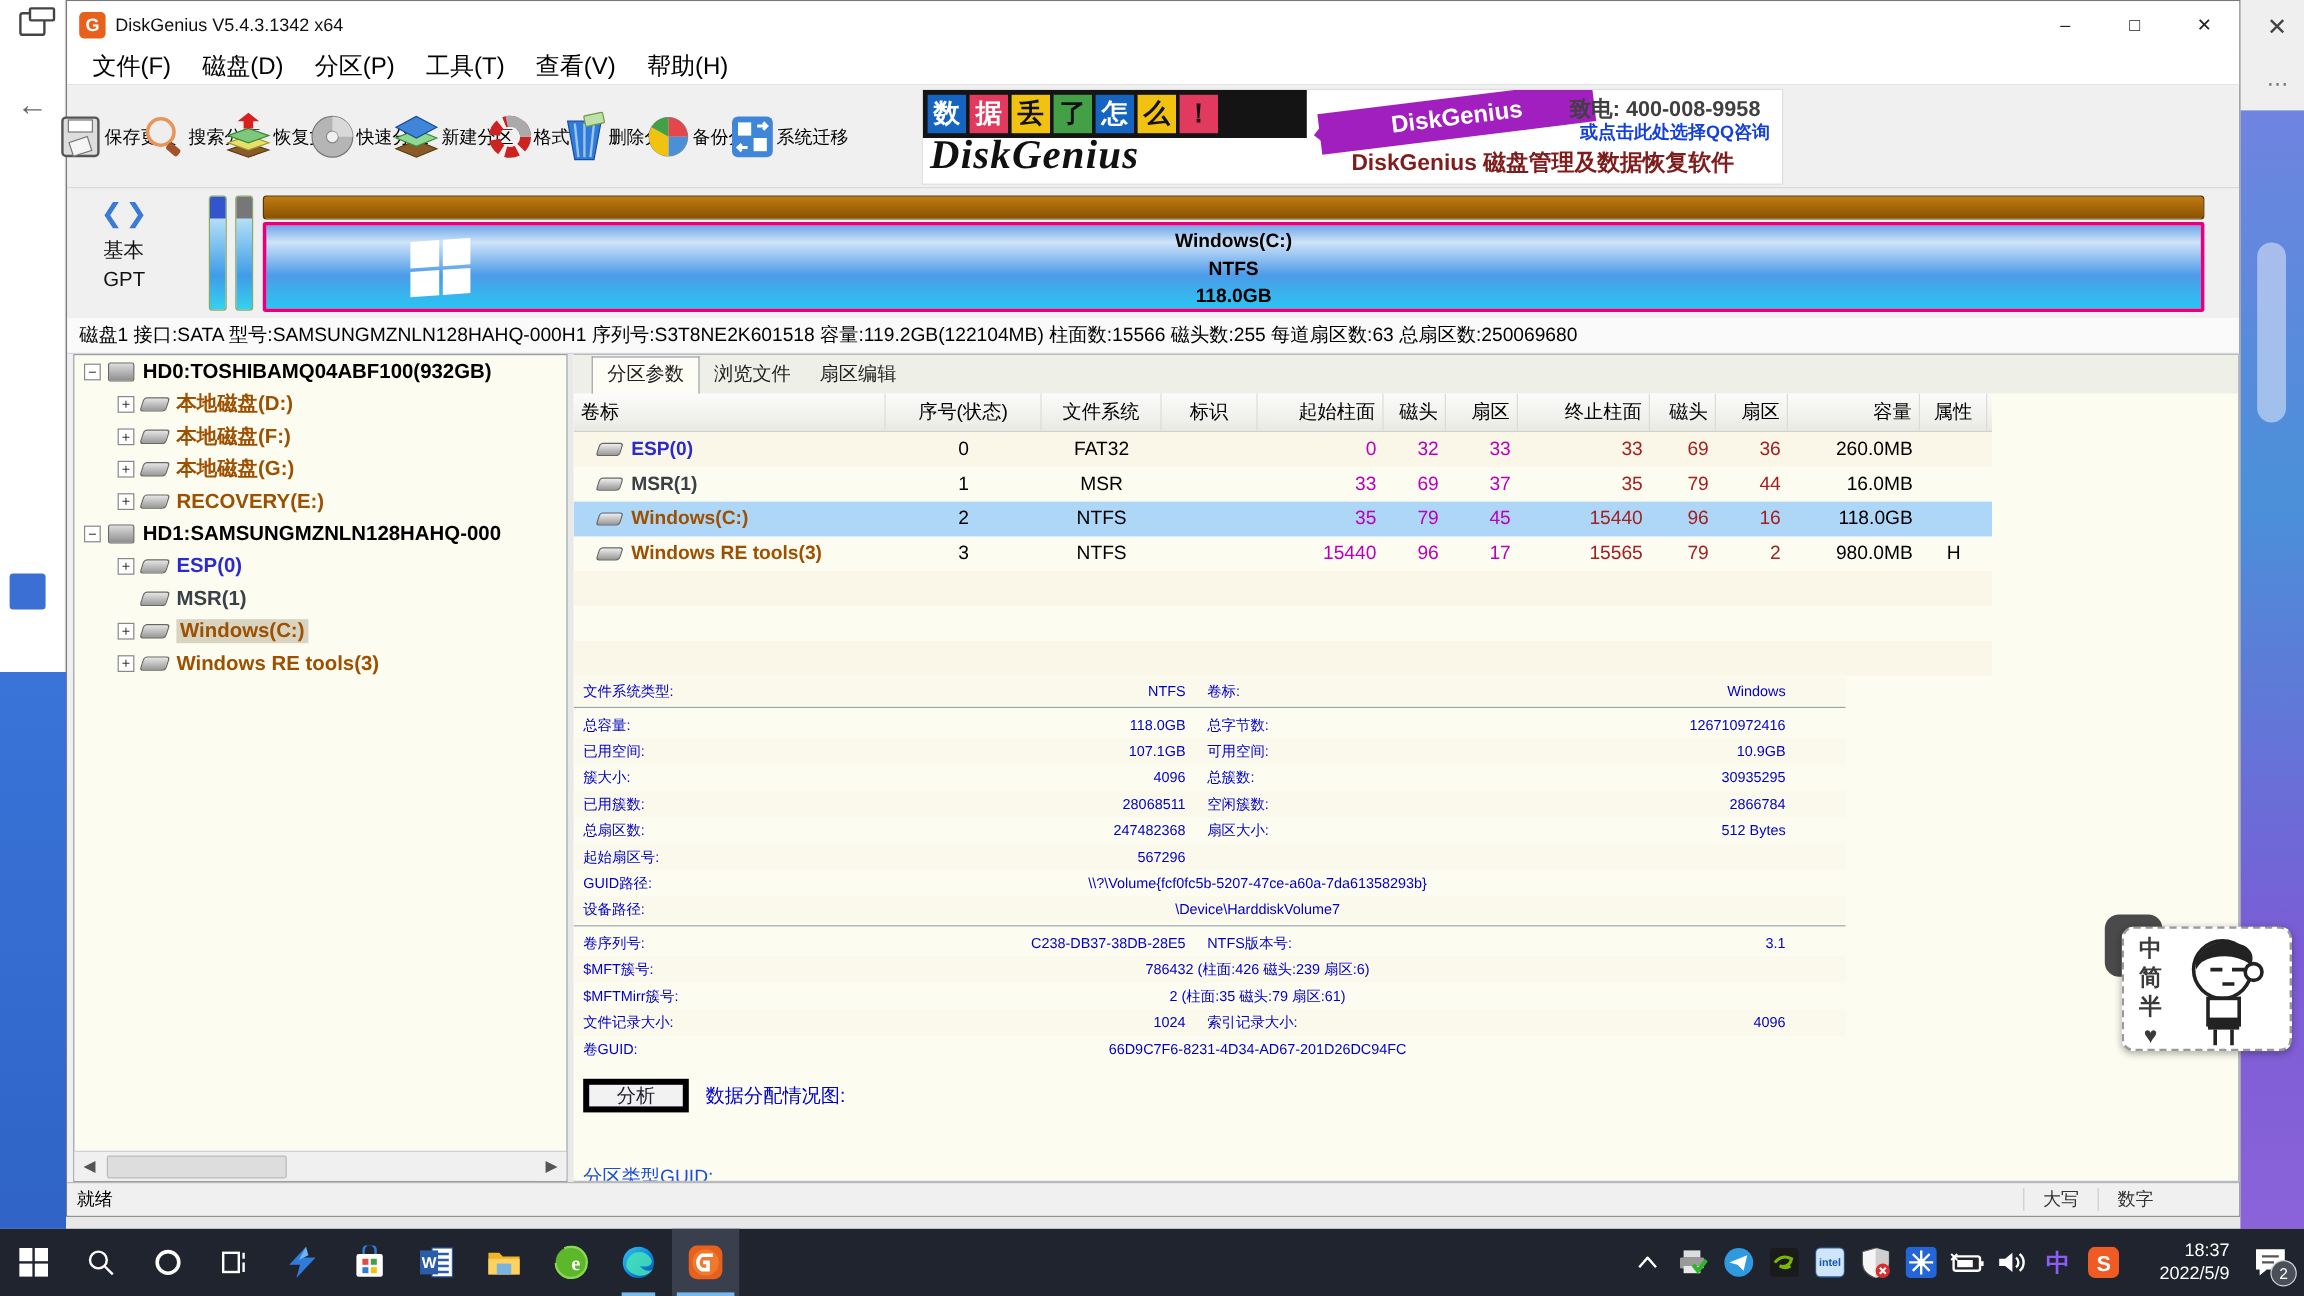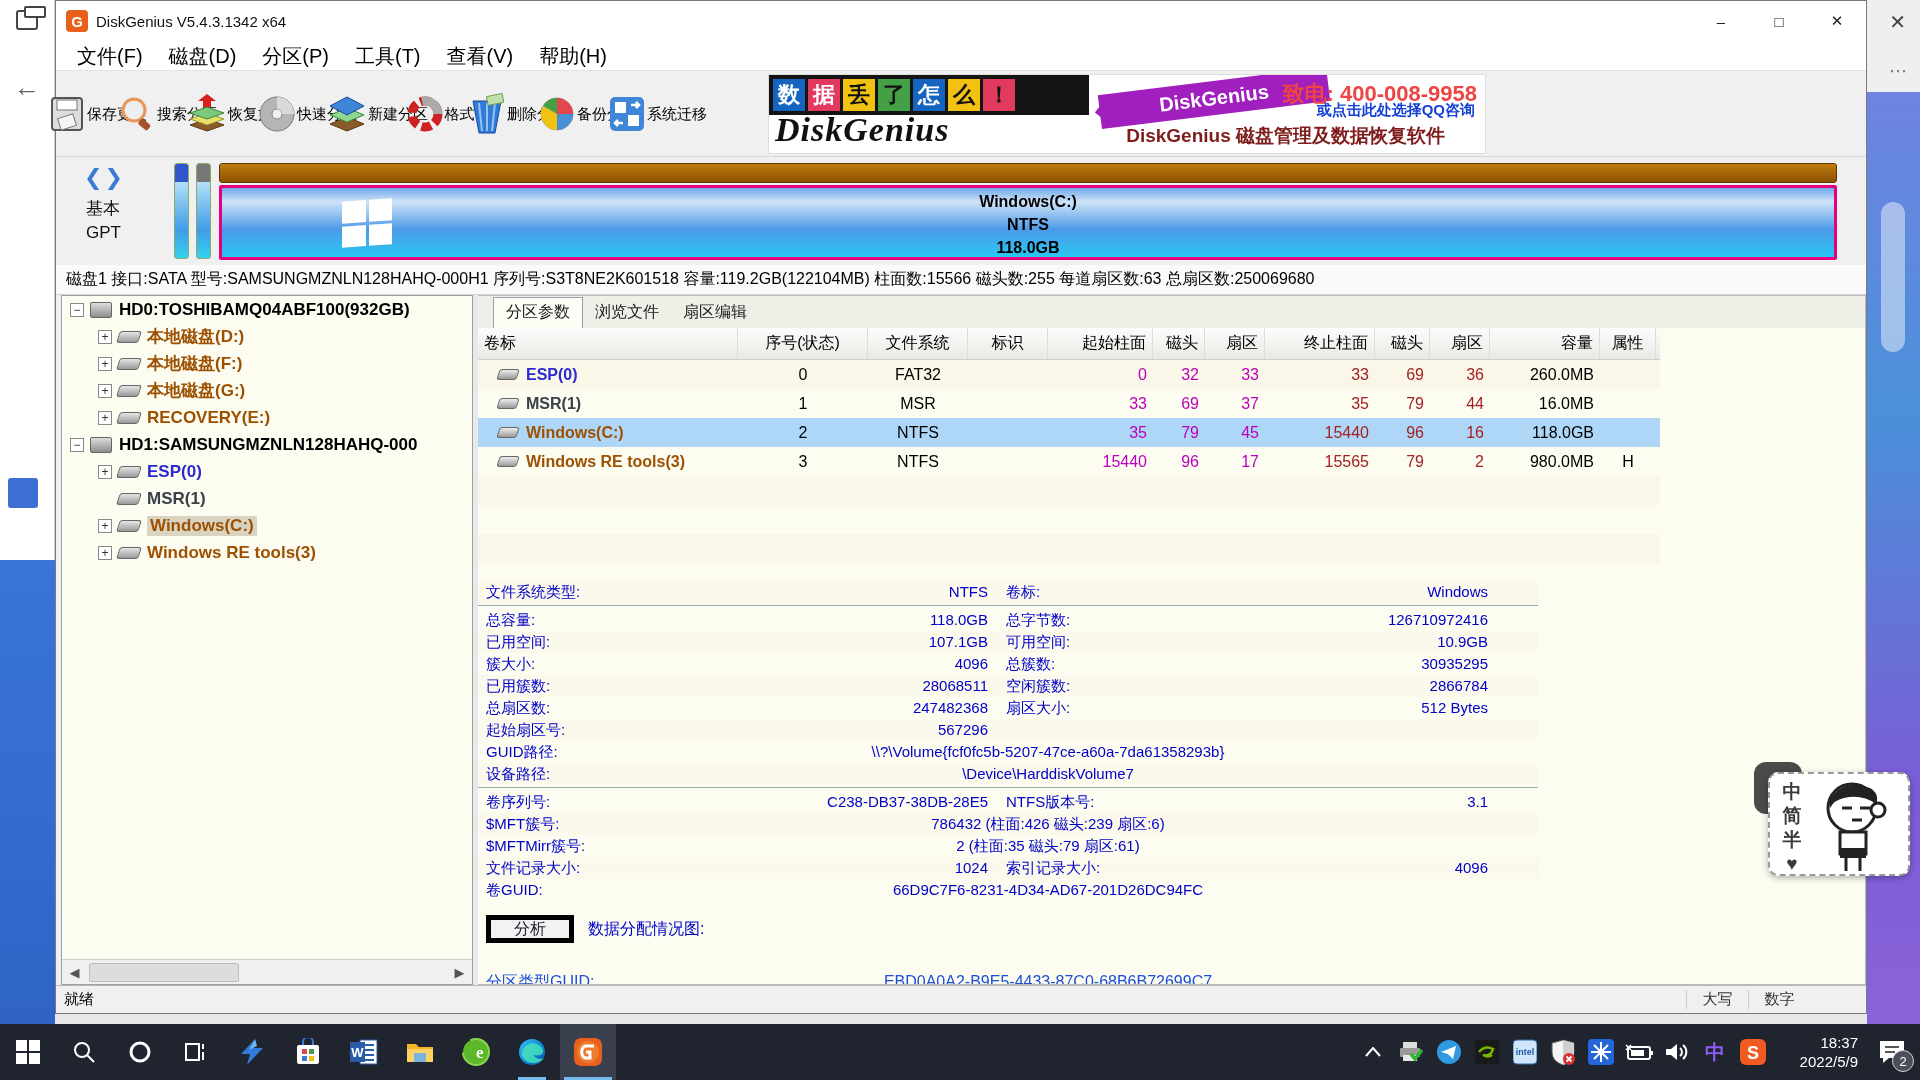--- a/index.html
+++ b/index.html
@@ -38,21 +38,21 @@
   .tool-lb { font-size:15px; margin-top:2px; white-space:nowrap; }
 
   
   .banner { position:absolute; left:712px; top:3px; width:718px; height:80px; background:#fff; overflow:hidden; border:1px solid #ddd; }
   .banner-darkstrip { position:absolute; left:0; top:0; width:320px; height:40px; background:#141414; display:flex; align-items:center; padding-left:4px; gap:3px; }
   .tile { width:32px; height:32px; display:flex; align-items:center; justify-content:center; font-weight:bold; font-size:22px; }
   .banner-logo { position:absolute; left:6px; top:36px; font-family:"Liberation Serif","DejaVu Serif",serif; font-weight:bold; font-style:italic; font-size:34px; color:#111; letter-spacing:1px; }
   .ribbon { position:absolute; left:330px; top:6px; width:230px; height:34px; background:#a01fbe; color:#fff; font-weight:bold; font-size:20px;
             display:flex; align-items:center; justify-content:center; transform:rotate(-7deg); }
   .ribbon:before { content:""; position:absolute; left:-18px; top:4px; border:13px solid transparent; border-right-color:#a01fbe; }
-  .banner-phone { position:absolute; right:8px; top:4px; color:#ef4444; font-weight:bold; font-size:22px; }
+  .banner-phone { position:absolute; right:18px; top:4px; color:#404040; font-weight:bold; font-size:18px; }
   .banner-qq { position:absolute; right:10px; top:26px; color:#1440d8; font-weight:bold; font-size:15px; }
   .banner-tagline { position:absolute; right:40px; bottom:4px; color:#7f1d1d; font-weight:bold; font-size:19px; }
 
   
   .diskmap { height:108px; background:#f0f0f0; position:relative; flex:0 0 auto; }
   .nav-arrows { position:absolute; left:28px; top:8px; font-size:22px; color:#3a7bd5; letter-spacing:2px; }
   .dm-style { position:absolute; left:30px; top:40px; font-size:17px; color:#111; }
   .dm-scheme { position:absolute; left:30px; top:66px; font-size:17px; color:#111; }
   .thin-bar { position:absolute; top:6px; width:15px; height:96px; border:1px solid #8a6; border-radius:3px;
       background:linear-gradient(180deg,#e8f4ff 0%,#8fcbf2 35%,#3f9ce8 70%,#35d2ef 100%); }
@@ -100,21 +100,21 @@
   .p-row { display:flex; height:29px; font-size:16px; align-items:center; }
   .p-row.stripe { background:#faf7e8; }
   .p-row.selected { background:#aed6f7; }
   .cell { padding:0 6px; overflow:hidden; white-space:nowrap; display:flex; align-items:center; height:100%; }
   .al-r { justify-content:flex-end; } .al-c { justify-content:center; }
   .c-start { color:#bb00bb; } .c-end { color:#a22222; }
   .c-blue { color:#2a2ad0; font-weight:bold; } .c-brown { color:#9c5000; font-weight:bold; } .c-dark { color:#3a4048; font-weight:bold; }
   .p-ic { width:20px; height:11px; background:linear-gradient(180deg,#eee,#999); border:1px solid #666; border-radius:3px; margin:0 8px 0 14px; transform:skewX(-18deg); flex:0 0 auto; }
 
   
-  .details { margin-top:18px; width:1060px; font-size:15px; }
+  .details { margin-top:2px; width:1060px; font-size:12px; }
   .d-row { display:flex; height:22px; line-height:22px; color:#0000c8; }
   .d-row.stripe { background:#fbf8ec; }
   .d-l1 { width:330px; padding-left:8px; }
   .d-v1 { width:180px; text-align:right; }
   .d-l2 { width:200px; padding-left:18px; }
   .d-v2 { width:300px; text-align:right; }
   .d-wide { width:480px; text-align:center; }
   .d-sep { height:2px; border-top:1px solid #9aa; margin:2px 0; }
   .analyze-row { margin-top:14px; display:flex; align-items:center; }
   .analyze-btn { width:88px; height:28px; margin-left:8px; background:#f2f2f2; border:5px solid #000000; font-size:16px; color:#223; display:flex; align-items:center; justify-content:center; }
@@ -576,21 +576,20 @@
             </div>
           </div>
 
         <div class="analyze-row">
           <div class="analyze-btn">分析</div>
           <div class="alloc-label">数据分配情况图:</div>
         </div>
 
         <div class="partial-row">
           <div class="d-l1">分区类型GUID:</div>
-          <div class="d-wide">EBD0A0A2-B9E5-4433-87C0-68B6B72699C7</div>
         </div>
       </div>
     </div>
 
     <div class="statusbar">
       <div>就绪</div>
       <div class="status-right">
         <div class="status-cell">大写</div>
         <div class="status-cell">数字</div>
       </div>

